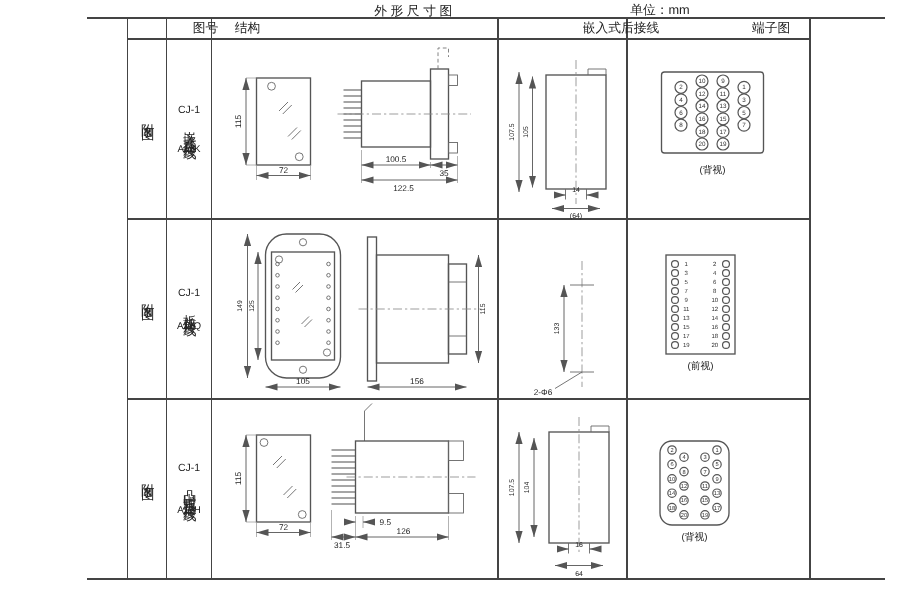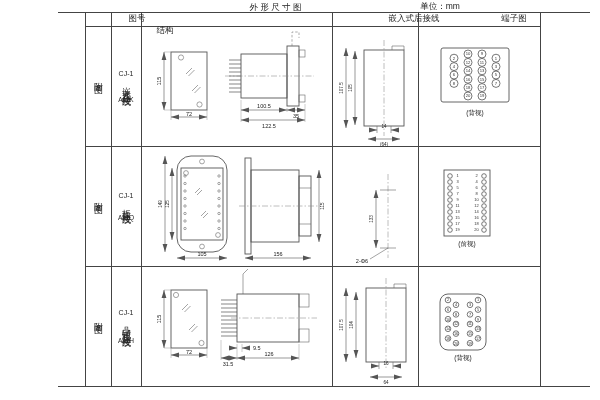--- a/index.html
+++ b/index.html
@@ -41,21 +41,21 @@
   <line x1="141" y1="12" x2="141" y2="386"></line>
   <line x1="332" y1="12" x2="332" y2="386"></line>
   <line x1="418" y1="12" x2="418" y2="386"></line>
   <line x1="540" y1="12" x2="540" y2="386"></line>
   <line x1="85" y1="26" x2="540" y2="26"></line>
   <line x1="85" y1="146" x2="540" y2="146"></line>
   <line x1="85" y1="266" x2="540" y2="266"></line>
 </svg>
 
 <div class="abs hdr" style="left:85px;top:12px;width:26px;height:14px;">图号</div>
-<div class="abs hdr" style="left:111px;top:24px;width:30px;height:14px;">结构</div>
+<div class="abs hdr" style="left:111px;top:12px;width:30px;height:14px;">结构</div>
 <div class="abs hdr" style="left:141px;top:1px;width:191px;height:14px;">外 形 尺 寸 图</div>
 <div class="abs hdr" style="left:332px;top:12px;width:86px;height:14px;">嵌入式后接线</div>
 <div class="abs hdr" style="left:414px;top:12px;width:122px;height:14px;">端子图</div>
 
 <div class="abs cellv" style="left:85px;top:26px;width:26px;height:120px;">
     <div class="vtext">附图3</div>
   </div>
 <div class="abs cellv" style="left:85px;top:146px;width:26px;height:120px;">
     <div class="vtext">附图3</div>
   </div>

